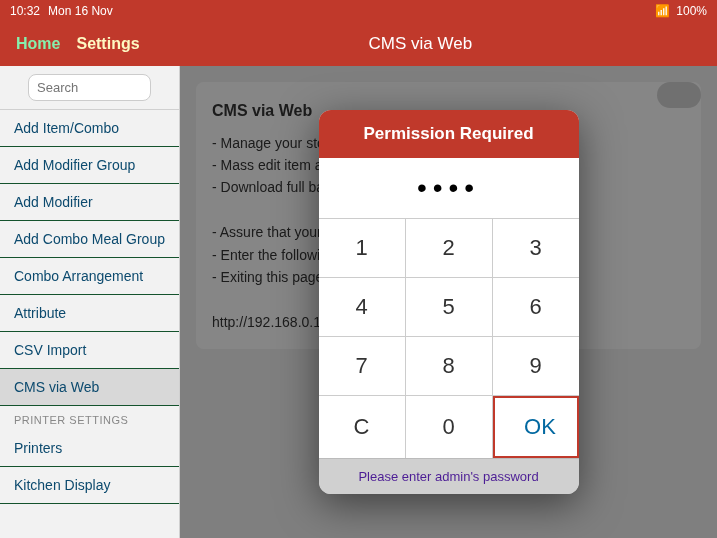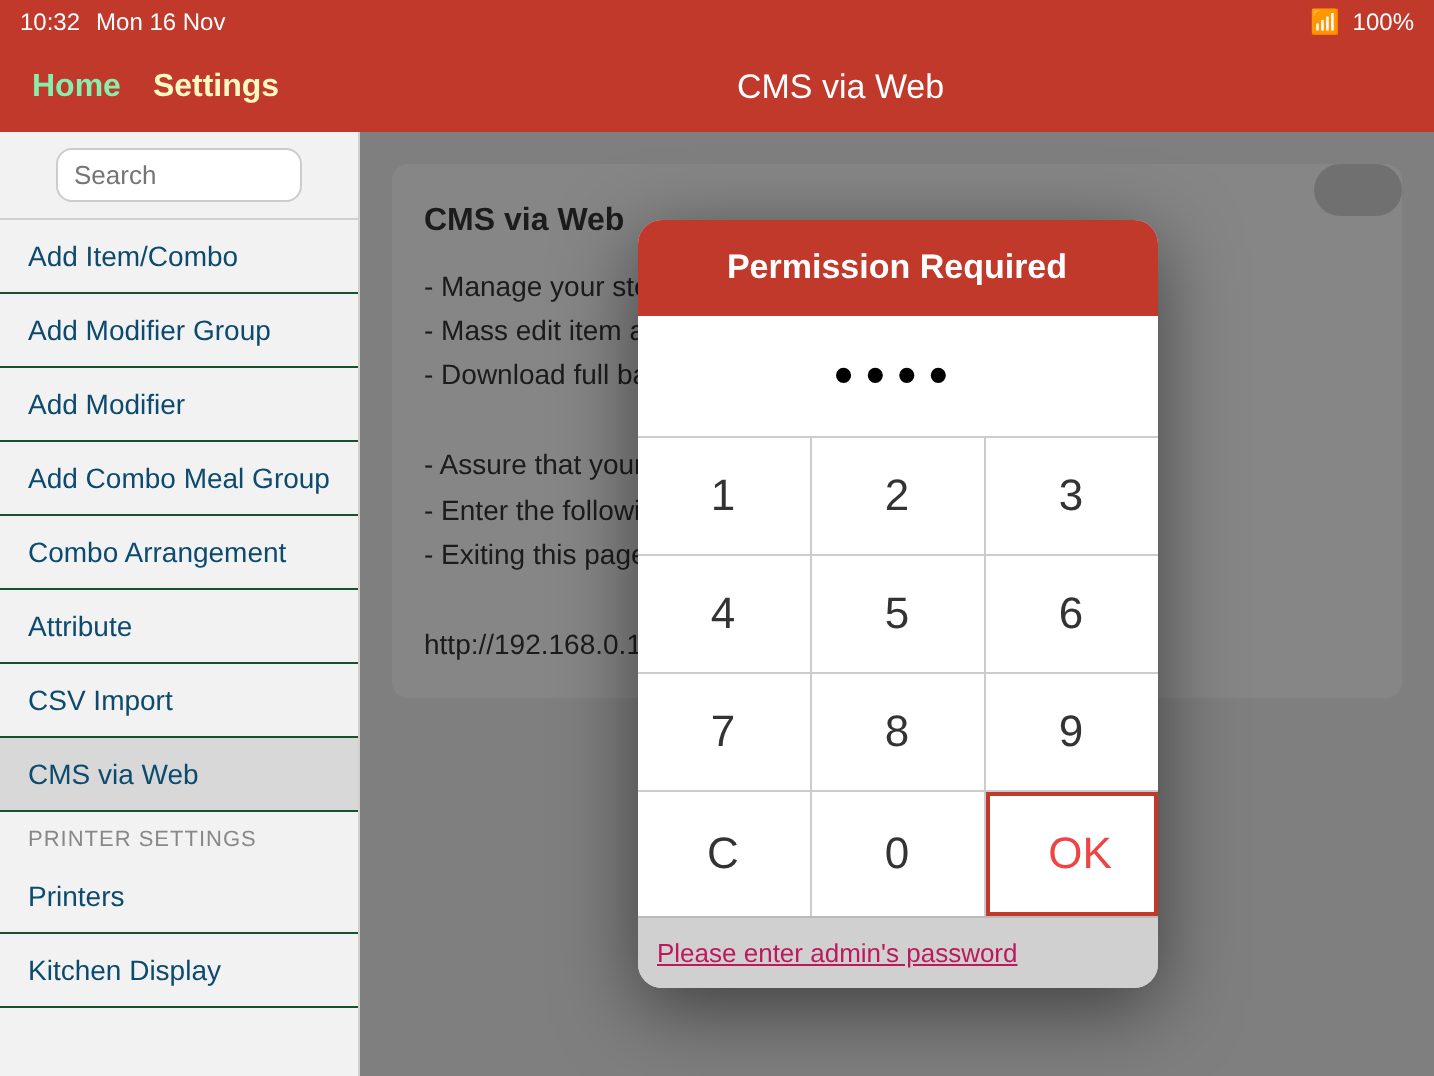--- a/index.html
+++ b/index.html
@@ -144,31 +144,31 @@
       border: none;
       padding: 16px;
       font-size: 22px;
       font-weight: 400;
       text-align: center;
       cursor: pointer;
       color: #333;
     }
     .keypad-btn.ok {
       border: 2px solid #c0392b;
-      color: #ef4444;
+      color: #0369a1;
       font-weight: 500;
       padding-left: 25px;
     }
     .dialog-footer {
       background: #d0d0d0;
+      text-align: center;
       padding: 10px;
       font-size: 13px;
-      color: #be185d;
+      color: #4c1d95;
       border-top: 1px solid #bbb;
-      text-decoration: underline;
     }
   </style>
 </head>
 <body>
 
 <div class="status-bar">
   <div class="status-left">
     <span>10:32</span>
     <span>Mon 16 Nov</span>
   </div>

